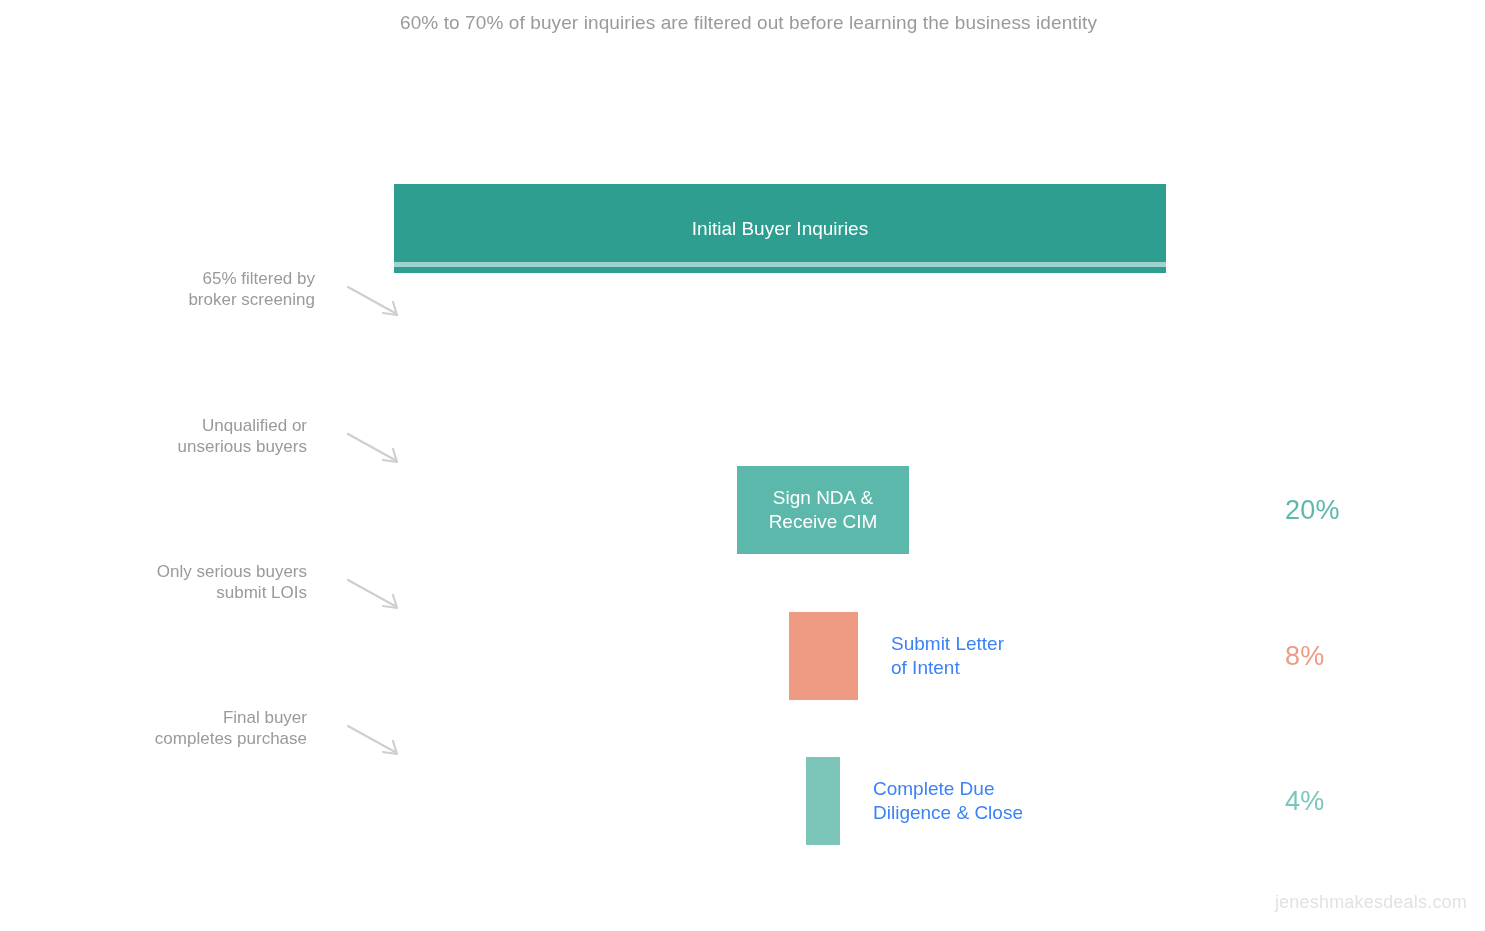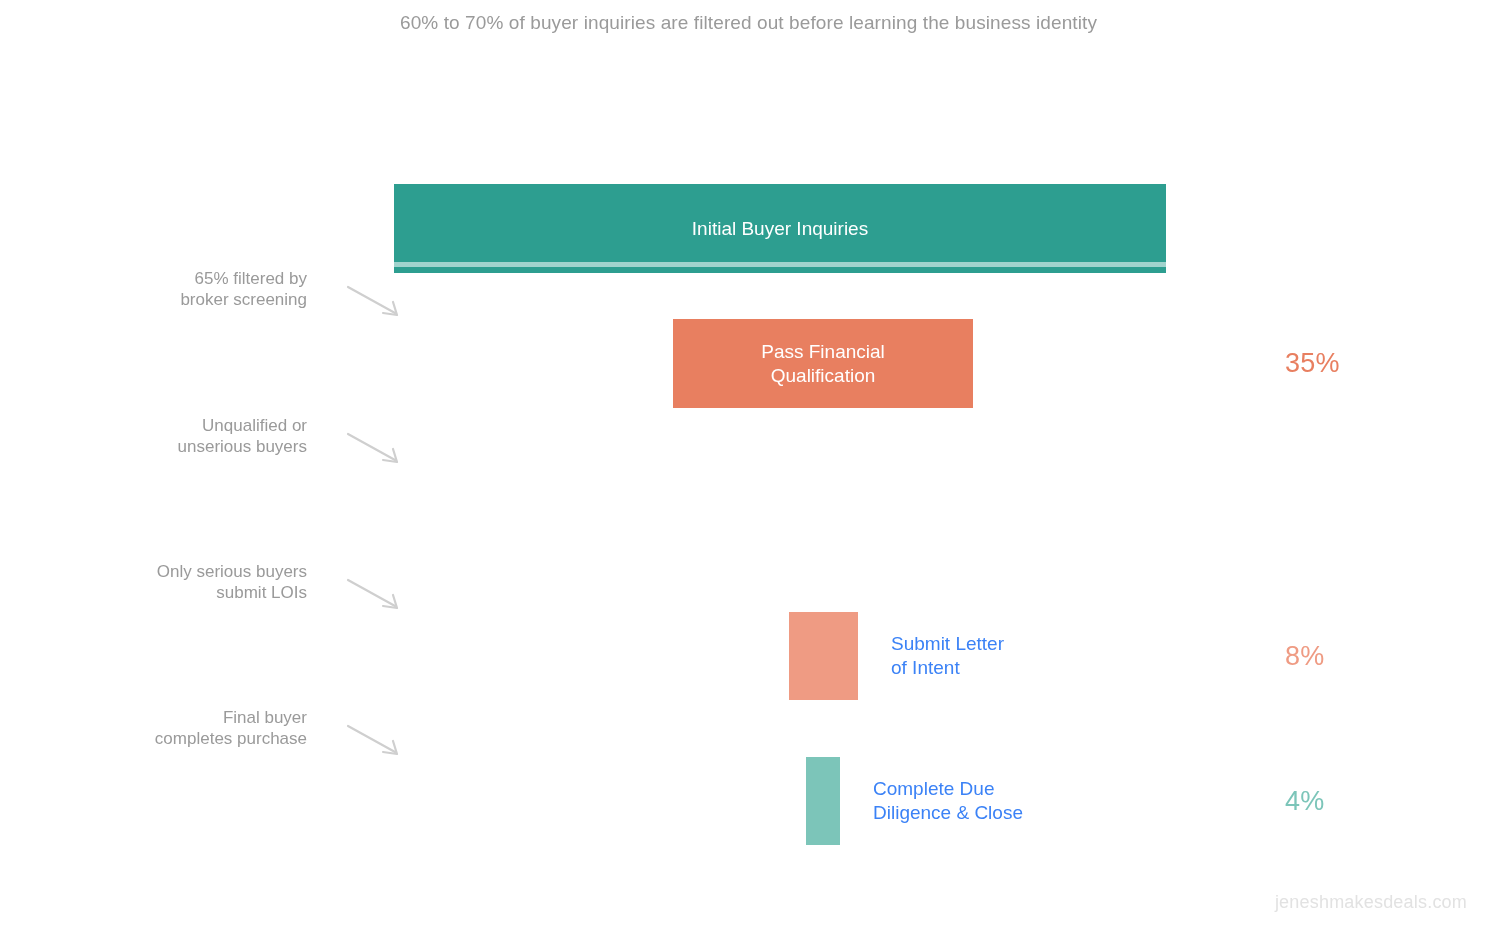--- a/index.html
+++ b/index.html
@@ -132,47 +132,47 @@
   <div class="subtitle">60% to 70% of buyer inquiries are filtered out before learning the business identity</div>
 
 
   <div class="funnel" id="funnel-layer">
       <div class="stage" style="top: 173px; height: 89px;">
         <div class="bar" style="left: 394px; top: 0px; width: 772px; height: 89px; background: rgb(45, 158, 144); margin-top: 11px;">
           <span class="bar-label-inside">Initial Buyer Inquiries</span>
         </div>
         <div class="bar-outline" style="left: 389px; top: -5px; width: 868px; height: 99px;"></div>
       </div>
-      <div class="stage" style="top: 319px; height: 89px;">
-        <div class="bar" style="left: 673px; top: 0px; width: 300px; height: 89px; background: rgb(232, 127, 96);">
-          <span class="bar-label-inside">Pass Financial
-Qualification</span>
+      <div class="stage" style="top: 466px; height: 88px;">
+        <div class="bar" style="left: 737px; top: 0px; width: 172px; height: 88px; background: rgb(91, 184, 171);">
+          <span class="bar-label-inside">Sign NDA &amp;
+Receive CIM</span>
         </div>
-        <div class="bar-outline" style="left: 668px; top: -5px; width: 310px; height: 99px;"></div>
-        <div class="pct" style="left: 1285px; top: 0px; color: rgb(232, 127, 96);">35%</div>
+        <div class="bar-outline" style="left: 732px; top: -5px; width: 182px; height: 98px;"></div>
+        <div class="pct" style="left: 1285px; top: 0px; color: rgb(91, 184, 171);">20%</div>
       </div>
       <div class="stage" style="top: 612px; height: 88px;">
         <div class="bar" style="left: 789px; top: 0px; width: 69px; height: 88px; background: rgb(239, 155, 131);"></div>
         <div class="bar-outline" style="left: 784px; top: -5px; width: 79px; height: 98px;"></div>
         <div class="bar-label-outside" style="left: 891px; top: 0px;">Submit Letter
 of Intent</div>
         <div class="pct" style="left: 1285px; top: 0px; color: rgb(239, 155, 131);">8%</div>
       </div>
       <div class="stage" style="top: 757px; height: 88px;">
         <div class="bar" style="left: 806px; top: 0px; width: 34px; height: 88px; background: rgb(124, 197, 185);"></div>
         <div class="bar-outline" style="left: 801px; top: -5px; width: 44px; height: 98px;"></div>
         <div class="bar-label-outside" style="left: 873px; top: 0px;">Complete Due
 Diligence &amp; Close</div>
         <div class="pct" style="left: 1285px; top: 0px; color: rgb(124, 197, 185);">4%</div>
       </div>
     </div>
 
   <div class="funnel" id="annotation-layer">
       <div class="annotation">
-        <div class="annotation-text" style="left: 60px; width: 247px; top: 269px;">65% filtered by
+        <div class="annotation-text" style="left: 68px; width: 247px; top: 269px;">65% filtered by
 broker screening</div>
         <div class="annotation-arrow" style="left: 345px; top: 283px; width: 60px; height: 40px;"><svg width="60" height="40" viewBox="0 0 60 40" xmlns="http://www.w3.org/2000/svg">
             <line x1="3" y1="4" x2="50" y2="30" stroke="#cfcfcf" stroke-width="2.2" stroke-linecap="round"></line>
             <polyline points="38,30 52,32 48,19" fill="none" stroke="#cfcfcf" stroke-width="2.2" stroke-linecap="round" stroke-linejoin="round"></polyline>
           </svg></div>
       </div>
       <div class="annotation">
         <div class="annotation-text" style="left: 60px; width: 247px; top: 416px;">Unqualified or
 unserious buyers</div>
         <div class="annotation-arrow" style="left: 345px; top: 430px; width: 60px; height: 40px;"><svg width="60" height="40" viewBox="0 0 60 40" xmlns="http://www.w3.org/2000/svg">

